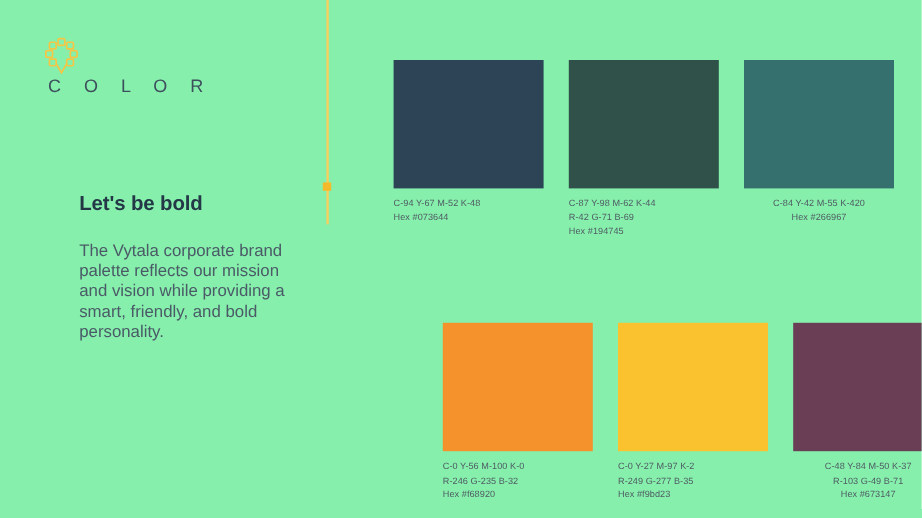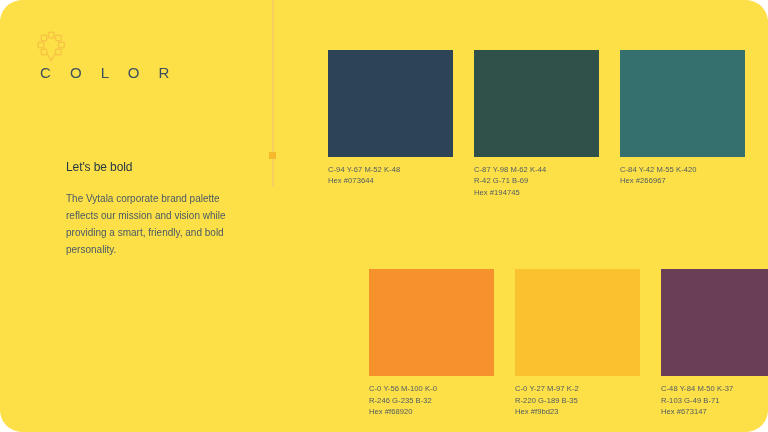--- a/index.html
+++ b/index.html
@@ -1,60 +1,60 @@
 <!DOCTYPE html>
 <html><head>
 <meta charset="utf-8">
 <style>
   html,body{margin:0;padding:0;}
   body{
     width:768px;height:432px;background:#ffffff;
     font-family:"Liberation Sans", sans-serif;
     overflow:hidden;position:relative;
   }
-  .slide{position:absolute;inset:0;background:#fde047;border-radius:22px;}
+  .slide{position:absolute;inset:0;background:#86efac;}
 
   
   .brandmark{position:absolute;left:32px;top:30px;width:40px;height:34px;}
   .brandmark svg{display:block;}
 
   .wordmark{
     position:absolute;left:40px;top:64px;
     font-size:15px;letter-spacing:7.5px;
     color:#3d4f5c;font-weight:400;
     font-family:"Liberation Sans", sans-serif;
   }
 
   .headline{
     position:absolute;left:66px;top:160px;
-    font-size:12px;font-weight:normal;color:#243746;
+    font-size:17px;font-weight:bold;color:#243746;
     letter-spacing:-0.1px;
     text-align:right;
   }
   .body-copy{
-    position:absolute;left:66px;top:190px;width:172px;
-    font-size:10px;line-height:17px;color:#4a5a66;
+    position:absolute;left:66px;top:200px;width:172px;
+    font-size:14px;line-height:17px;color:#4a5a66;
   }
 
   
   .vrule{
     position:absolute;left:272px;top:0;width:1.6px;height:187px;
     background:#f6cf5e;
   }
   .vrule-dot{
     position:absolute;left:269px;top:152px;width:7px;height:7px;
     background:#f5b92c;
   }
 
   
   .grid{position:absolute;left:328px;top:50px;width:412px;}
   .row{display:flex;}
   .row.row-2{margin-top:71px;padding-left:41px;}
   .cell{width:143px;margin-right:21px;}
-  .cell:last-child{margin-right:0;}
+  .cell:last-child{margin-right:0;text-align:center;}
   .chip{width:125px;height:107px;display:block;}
   .specs{margin-top:7px;}
   .specs div{
     font-size:7.6px;line-height:11.4px;color:#4f5b63;
     white-space:nowrap;letter-spacing:0.05px;
   }
 </style>
 </head>
 <body>
 
@@ -117,21 +117,21 @@
         <div class="specs">
           <div>C-0 Y-56 M-100 K-0</div>
           <div>R-246 G-235 B-32</div>
           <div>Hex #f68920</div>
         </div>
       </div>
       <div class="cell">
         <span class="chip" style="background:#fac22f"></span>
         <div class="specs">
           <div>C-0 Y-27 M-97 K-2</div>
-          <div>R-220 G-189 B-35</div>
+          <div>R-249 G-277 B-35</div>
           <div>Hex #f9bd23</div>
         </div>
       </div>
       <div class="cell">
         <span class="chip" style="background:#6a3f56"></span>
         <div class="specs">
           <div>C-48 Y-84 M-50 K-37</div>
           <div>R-103 G-49 B-71</div>
           <div>Hex #673147</div>
         </div>

